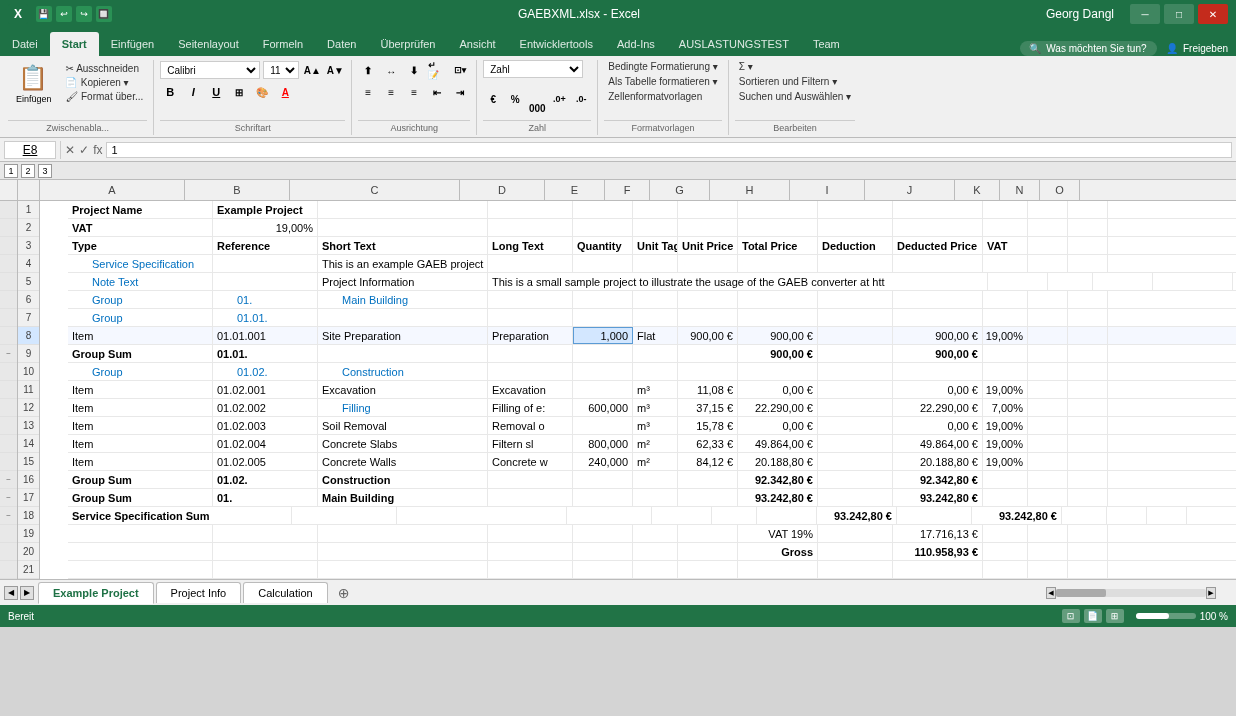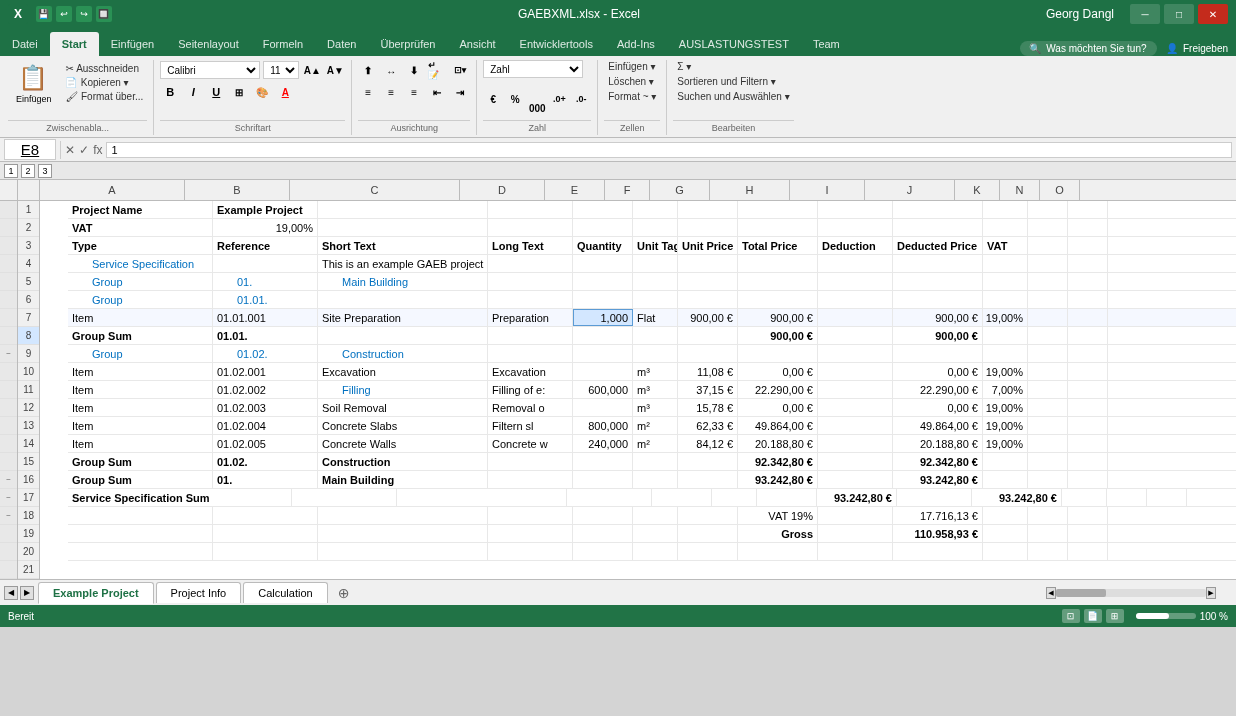--- a/index.html
+++ b/index.html
@@ -36,21 +36,21 @@
     .font-group-inner { display: flex; flex-direction: column; gap: 2px; }
     .font-row { display: flex; align-items: center; gap: 3px; }
     .font-select { height: 18px; font-size: 10px; border: 1px solid #ccc; background: white; width: 100px; padding: 0 2px; }
     .font-size-select { height: 18px; font-size: 10px; border: 1px solid #ccc; background: white; width: 36px; padding: 0 2px; }
     .icon-btn { width: 20px; height: 20px; display: flex; align-items: center; justify-content: center; border: 1px solid transparent; cursor: pointer; border-radius: 2px; font-size: 11px; font-weight: bold; }
 
     .number-select { height: 18px; font-size: 10px; border: 1px solid #ccc; background: white; width: 100px; padding: 0 2px; }
 
     
     .formula-bar { background: #f0f0f0; border-bottom: 1px solid #bbb; display: flex; align-items: center; height: 24px; padding: 0 4px; gap: 4px; }
-    .cell-ref { width: 52px; border: 1px solid #ccc; font-size: 15px; padding: 1px 4px; background: white; text-align: center; text-decoration: underline; }
+    .cell-ref { width: 52px; border: 1px solid #ccc; font-size: 12px; padding: 1px 4px; background: white; text-align: center; text-decoration: underline; }
     .formula-divider { width: 1px; background: #ccc; height: 18px; }
     .formula-icons { display: flex; gap: 4px; color: #666; font-size: 12px; }
     .formula-input { flex: 1; border: 1px solid #ccc; font-size: 11px; padding: 1px 4px; background: white; }
     .level-btn { width: 14px; height: 14px; border: 1px solid #999; background: white; font-size: 9px; display: flex; align-items: center; justify-content: center; cursor: pointer; }
     .col-header { border-right: 1px solid #bbb; background: #f0f0f0; font-size: 11px; text-align: center; padding: 2px 0; color: #444; height: 20px; display: flex; align-items: center; justify-content: center; }
     .row-number { border-bottom: 1px solid #e0e0e0; font-size: 10px; text-align: center; color: #444; display: flex; align-items: center; justify-content: center; padding: 0 4px; }
     .grid-row { display: flex; border-bottom: 1px solid #e8e8e8; }
     .cell { border-right: 1px solid #e8e8e8; font-size: 11px; padding: 1px 4px; overflow: hidden; white-space: nowrap; color: #000; display: flex; align-items: center; }
     .cell.selected { background: #d3e7ff; border: 1px solid #5b9bd5; }
     .cell.bold { font-weight: bold; }
@@ -209,29 +209,29 @@
           <div class="icon-btn" style="font-size:10px;">%</div>
           <div class="icon-btn" style="font-size:10px;margin-top:18px;">000</div>
           <div class="icon-btn" style="font-size:9px;">.0+</div>
           <div class="icon-btn" style="font-size:9px;">.0-</div>
         </div>
       </div>
     </div>
     <div class="ribbon-group-label">Zahl</div>
   </div>
 
-
   <div class="ribbon-group">
     <div class="ribbon-group-content" style="flex-direction:column; gap:2px;">
-      <div class="ribbon-btn-sm">Einfügen ▾</div>
-      <div class="ribbon-btn-sm">Löschen ▾</div>
-      <div class="ribbon-btn-sm">Format ~ ▾</div>
-    </div>
-    <div class="ribbon-group-label">Zellen</div>
-  </div>
+      <div class="ribbon-btn-sm" style="font-size:10px;">Bedingte Formatierung ▾</div>
+      <div class="ribbon-btn-sm" style="font-size:10px;">Als Tabelle formatieren ▾</div>
+      <div class="ribbon-btn-sm" style="font-size:10px;">Zellenformatvorlagen</div>
+    </div>
+    <div class="ribbon-group-label">Formatvorlagen</div>
+  </div>
+
 
   <div class="ribbon-group" style="border-right:none;">
     <div class="ribbon-group-content" style="flex-direction:column; gap:2px;">
       <div class="ribbon-btn-sm">Σ ▾</div>
       <div class="ribbon-btn-sm">Sortieren und Filtern ▾</div>
       <div class="ribbon-btn-sm">Suchen und Auswählen ▾</div>
     </div>
     <div class="ribbon-group-label">Bearbeiten</div>
   </div>
 </div>
@@ -393,20 +393,32 @@
         <div class="cell w-f"></div>
         <div class="cell w-g"></div>
         <div class="cell w-h"></div>
         <div class="cell w-i"></div>
         <div class="cell w-j"></div>
         <div class="cell w-k"></div>
         <div class="cell w-n"></div>
         <div class="cell w-o"></div>
       </div>
 
+      <div class="grid-row row-h">
+        <div class="cell w-a blue">Note Text</div>
+        <div class="cell w-b"></div>
+        <div class="cell w-c">Project Information</div>
+        <div class="cell w-d" style="min-width:500px; width:500px;">This is a small sample project to illustrate the usage of the GAEB converter at htt</div>
+        <div class="cell w-e"></div>
+        <div class="cell w-f"></div>
+        <div class="cell w-g"></div>
+        <div class="cell w-h"></div>
+        <div class="cell w-i"></div>
+
+      </div>
 
       <div class="grid-row row-h">
         <div class="cell w-a blue">Group</div>
         <div class="cell w-b blue">01.</div>
         <div class="cell w-c blue">Main Building</div>
         <div class="cell w-d"></div>
         <div class="cell w-e"></div>
         <div class="cell w-f"></div>
         <div class="cell w-g"></div>
         <div class="cell w-h"></div>

